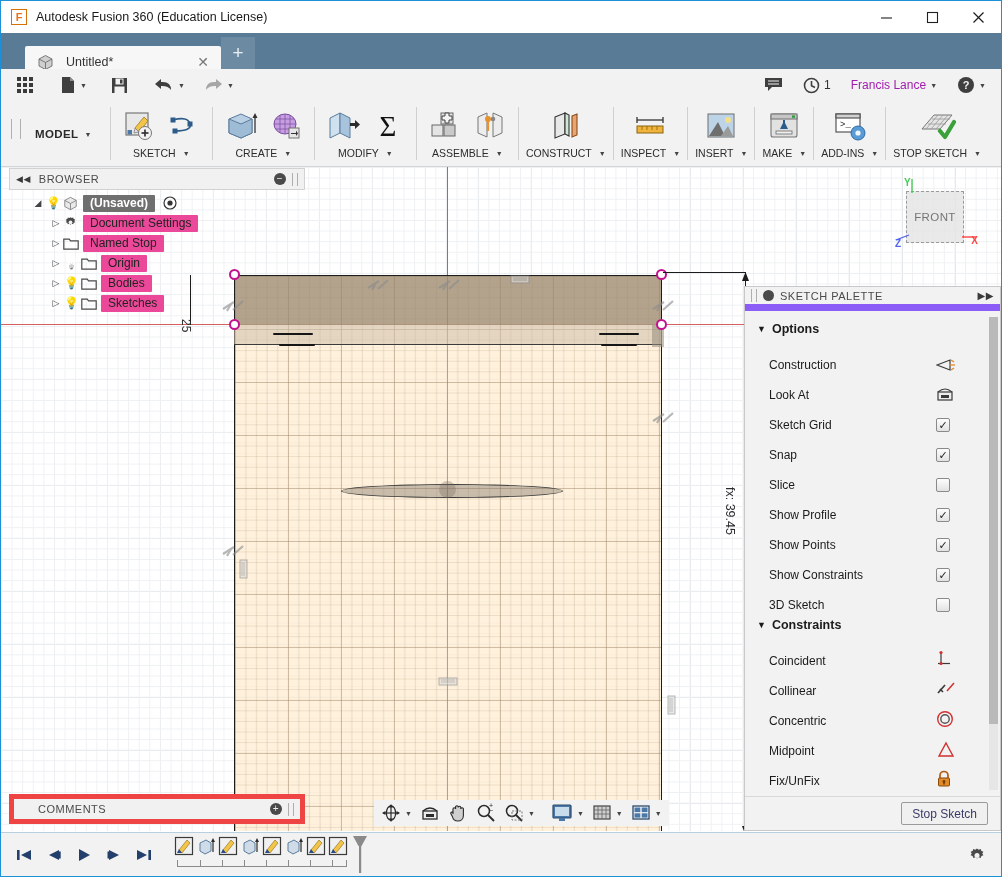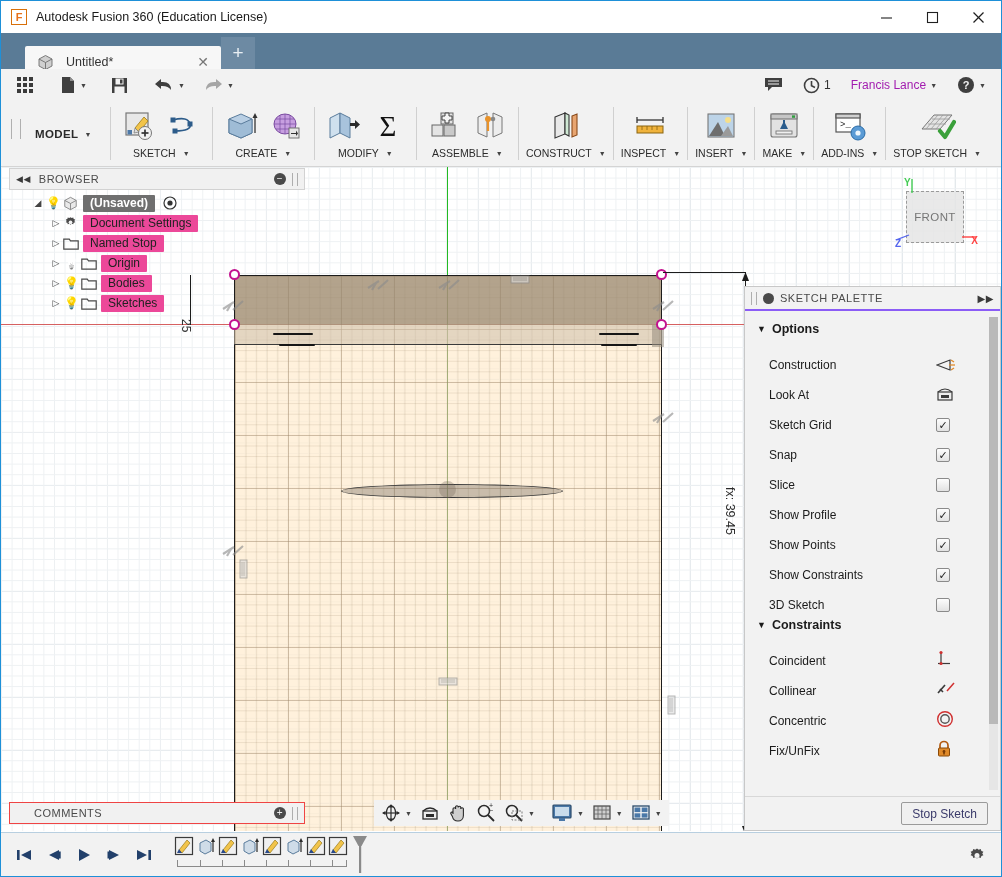--- a/index.html
+++ b/index.html
@@ -233,21 +233,21 @@
   .tnode.root .tlabel { background: #6f6f6f; color: #ffffff; font-weight: bold; }
 
   
   .palette {
     position: absolute; right: 0; top: 285px; width: 257px; bottom: 45px;
     background: #f2f2f2; border: 1px solid #c8c8c8;
     display: flex; flex-direction: column;
   }
   .pal-head {
     height: 24px; display: flex; align-items: center; padding: 0 6px;
-    background: #f2f2f2; border-bottom: 2px solid #8b5cf6;
+    background: #f2f2f2; border-bottom: 7px solid #8b5cf6;
     font-size: 11px; color: #4a4a4a; letter-spacing: .5px;
   }
   .pal-head .vgrip { margin-left: 0; margin-right: 6px; }
   .pal-dot {
     width: 11px; height: 11px; border-radius: 50%; background: #4a4a4a;
     margin-right: 6px;
   }
   .pal-expand { margin-left: auto; font-size: 10px; color: #3a3a3a; cursor: pointer; }
   .pal-body { flex: 1; overflow: hidden; position: relative; padding-top: 5px; }
   .pal-section {
@@ -277,21 +277,21 @@
   }
   .btn {
     min-width: 84px; height: 23px; padding: 0 10px;
     background: #f0f0f0; border: 1px solid #9a9a9a; border-radius: 2px;
     font-size: 12px; color: #3a3a6a; cursor: pointer;
   }
 
   
   .comments {
     position: absolute; left: 8px; bottom: 52px; width: 296px; height: 22px;
-    background: #f1f1f1; border: 1px solid #ef4444;
+    background: #f1f1f1; border: 5px solid #ef4444;
     display: flex; align-items: center; padding: 10px 6px;
     font-size: 11px; color: #4a4a4a; letter-spacing: .5px;
   }
 
   
   .navbar {
     position: absolute; left: 373px; bottom: 50px; height: 26px;
     background: #f2f2f2;
     display: flex; align-items: center; padding: 0 4px; gap: 2px;
   }
@@ -1040,20 +1040,28 @@
       <div class="pal-row">
         <span class="rlabel">Concentric</span>
         <span class="rctl">
           <svg width="18" height="18" viewBox="0 0 18 18">
             <circle cx="9" cy="9" r="7.3" fill="none" stroke="#d03030" stroke-width="1.4"></circle>
             <circle cx="9" cy="9" r="4.2" fill="none" stroke="#555" stroke-width="1.4"></circle>
           </svg>
         </span>
       </div>
 
+      <div class="pal-row">
+        <span class="rlabel">Midpoint</span>
+        <span class="rctl">
+          <svg width="20" height="17" viewBox="0 0 20 17">
+            <polygon points="10,2 17,15 3,15" fill="none" stroke="#d03030" stroke-width="1.4"></polygon>
+          </svg>
+        </span>
+      </div>
 
       <div class="pal-row">
         <span class="rlabel">Fix/UnFix</span>
         <span class="rctl">
           <svg width="16" height="18" viewBox="0 0 16 18">
             <path d="M4 8 V5.5 a4 4 0 0 1 8 0 V8" fill="none" stroke="#b35a10" stroke-width="1.7"></path>
             <rect x="2.5" y="8" width="11" height="8" rx="1" fill="#e08a2a" stroke="#8a4a08" stroke-width="1"></rect>
             <circle cx="8" cy="11.5" r="1.4" fill="#7a3c06"></circle>
             <rect x="7.2" y="11.5" width="1.6" height="3" fill="#7a3c06"></rect>
           </svg>

